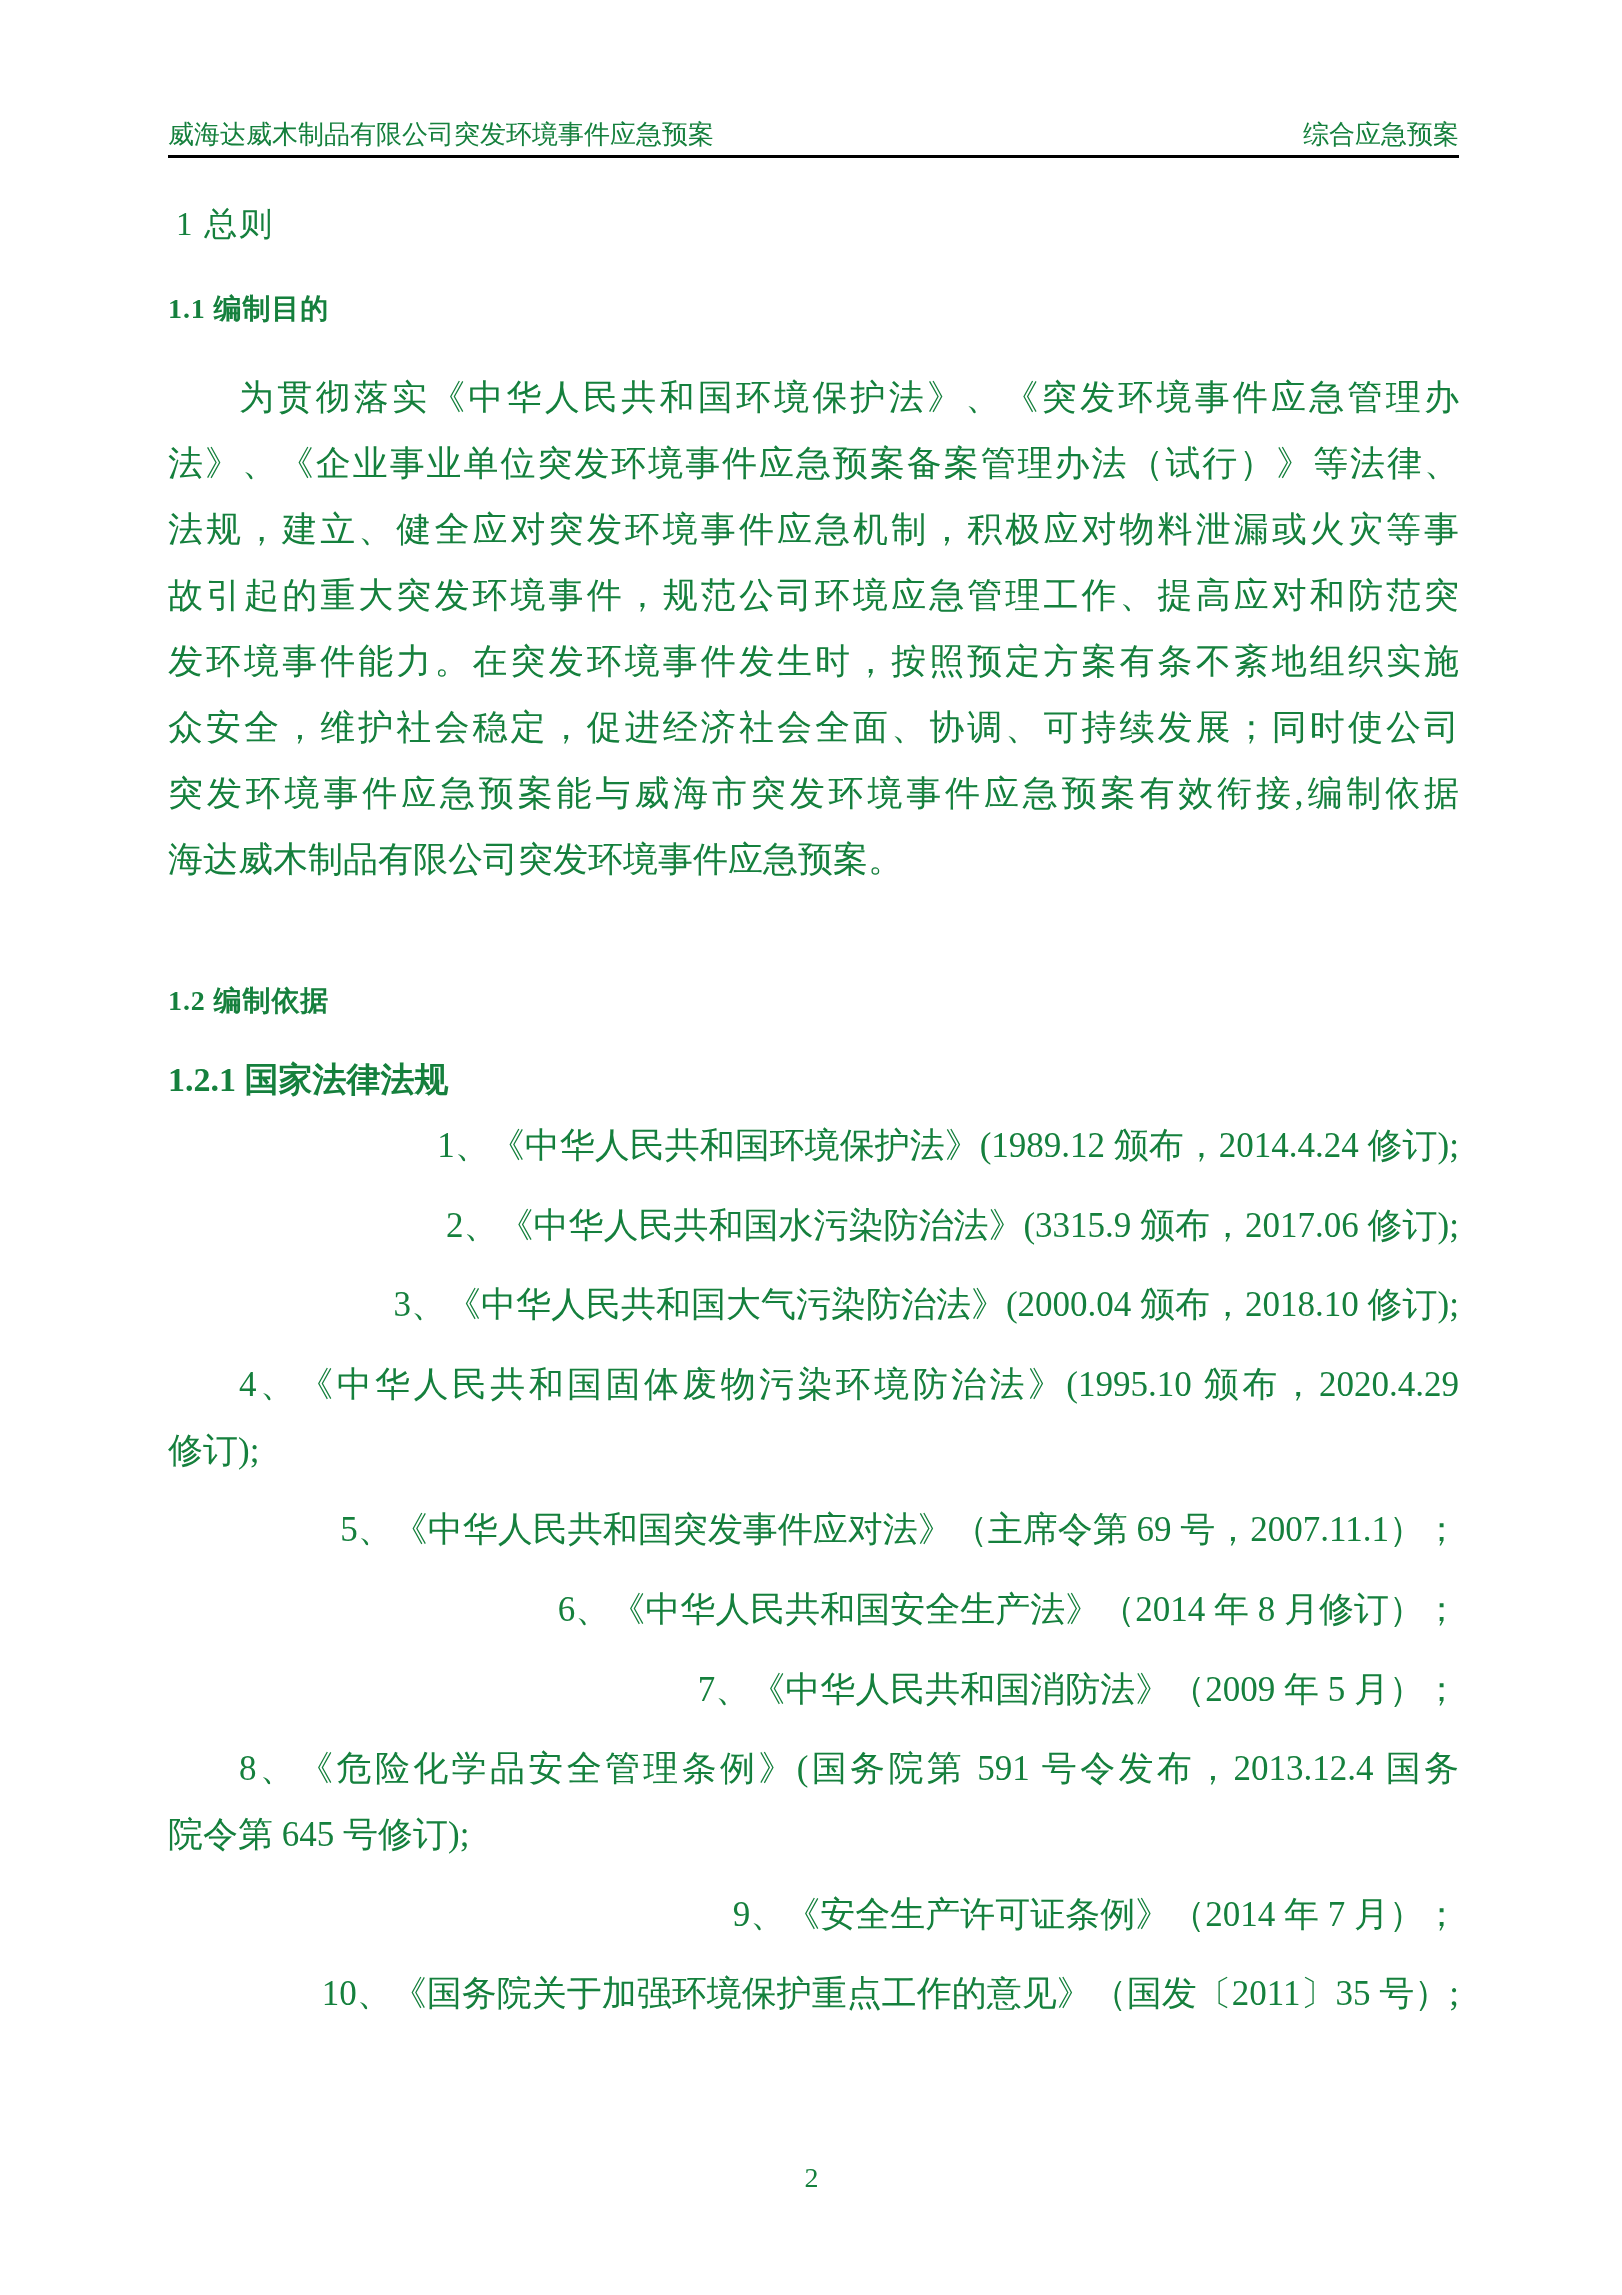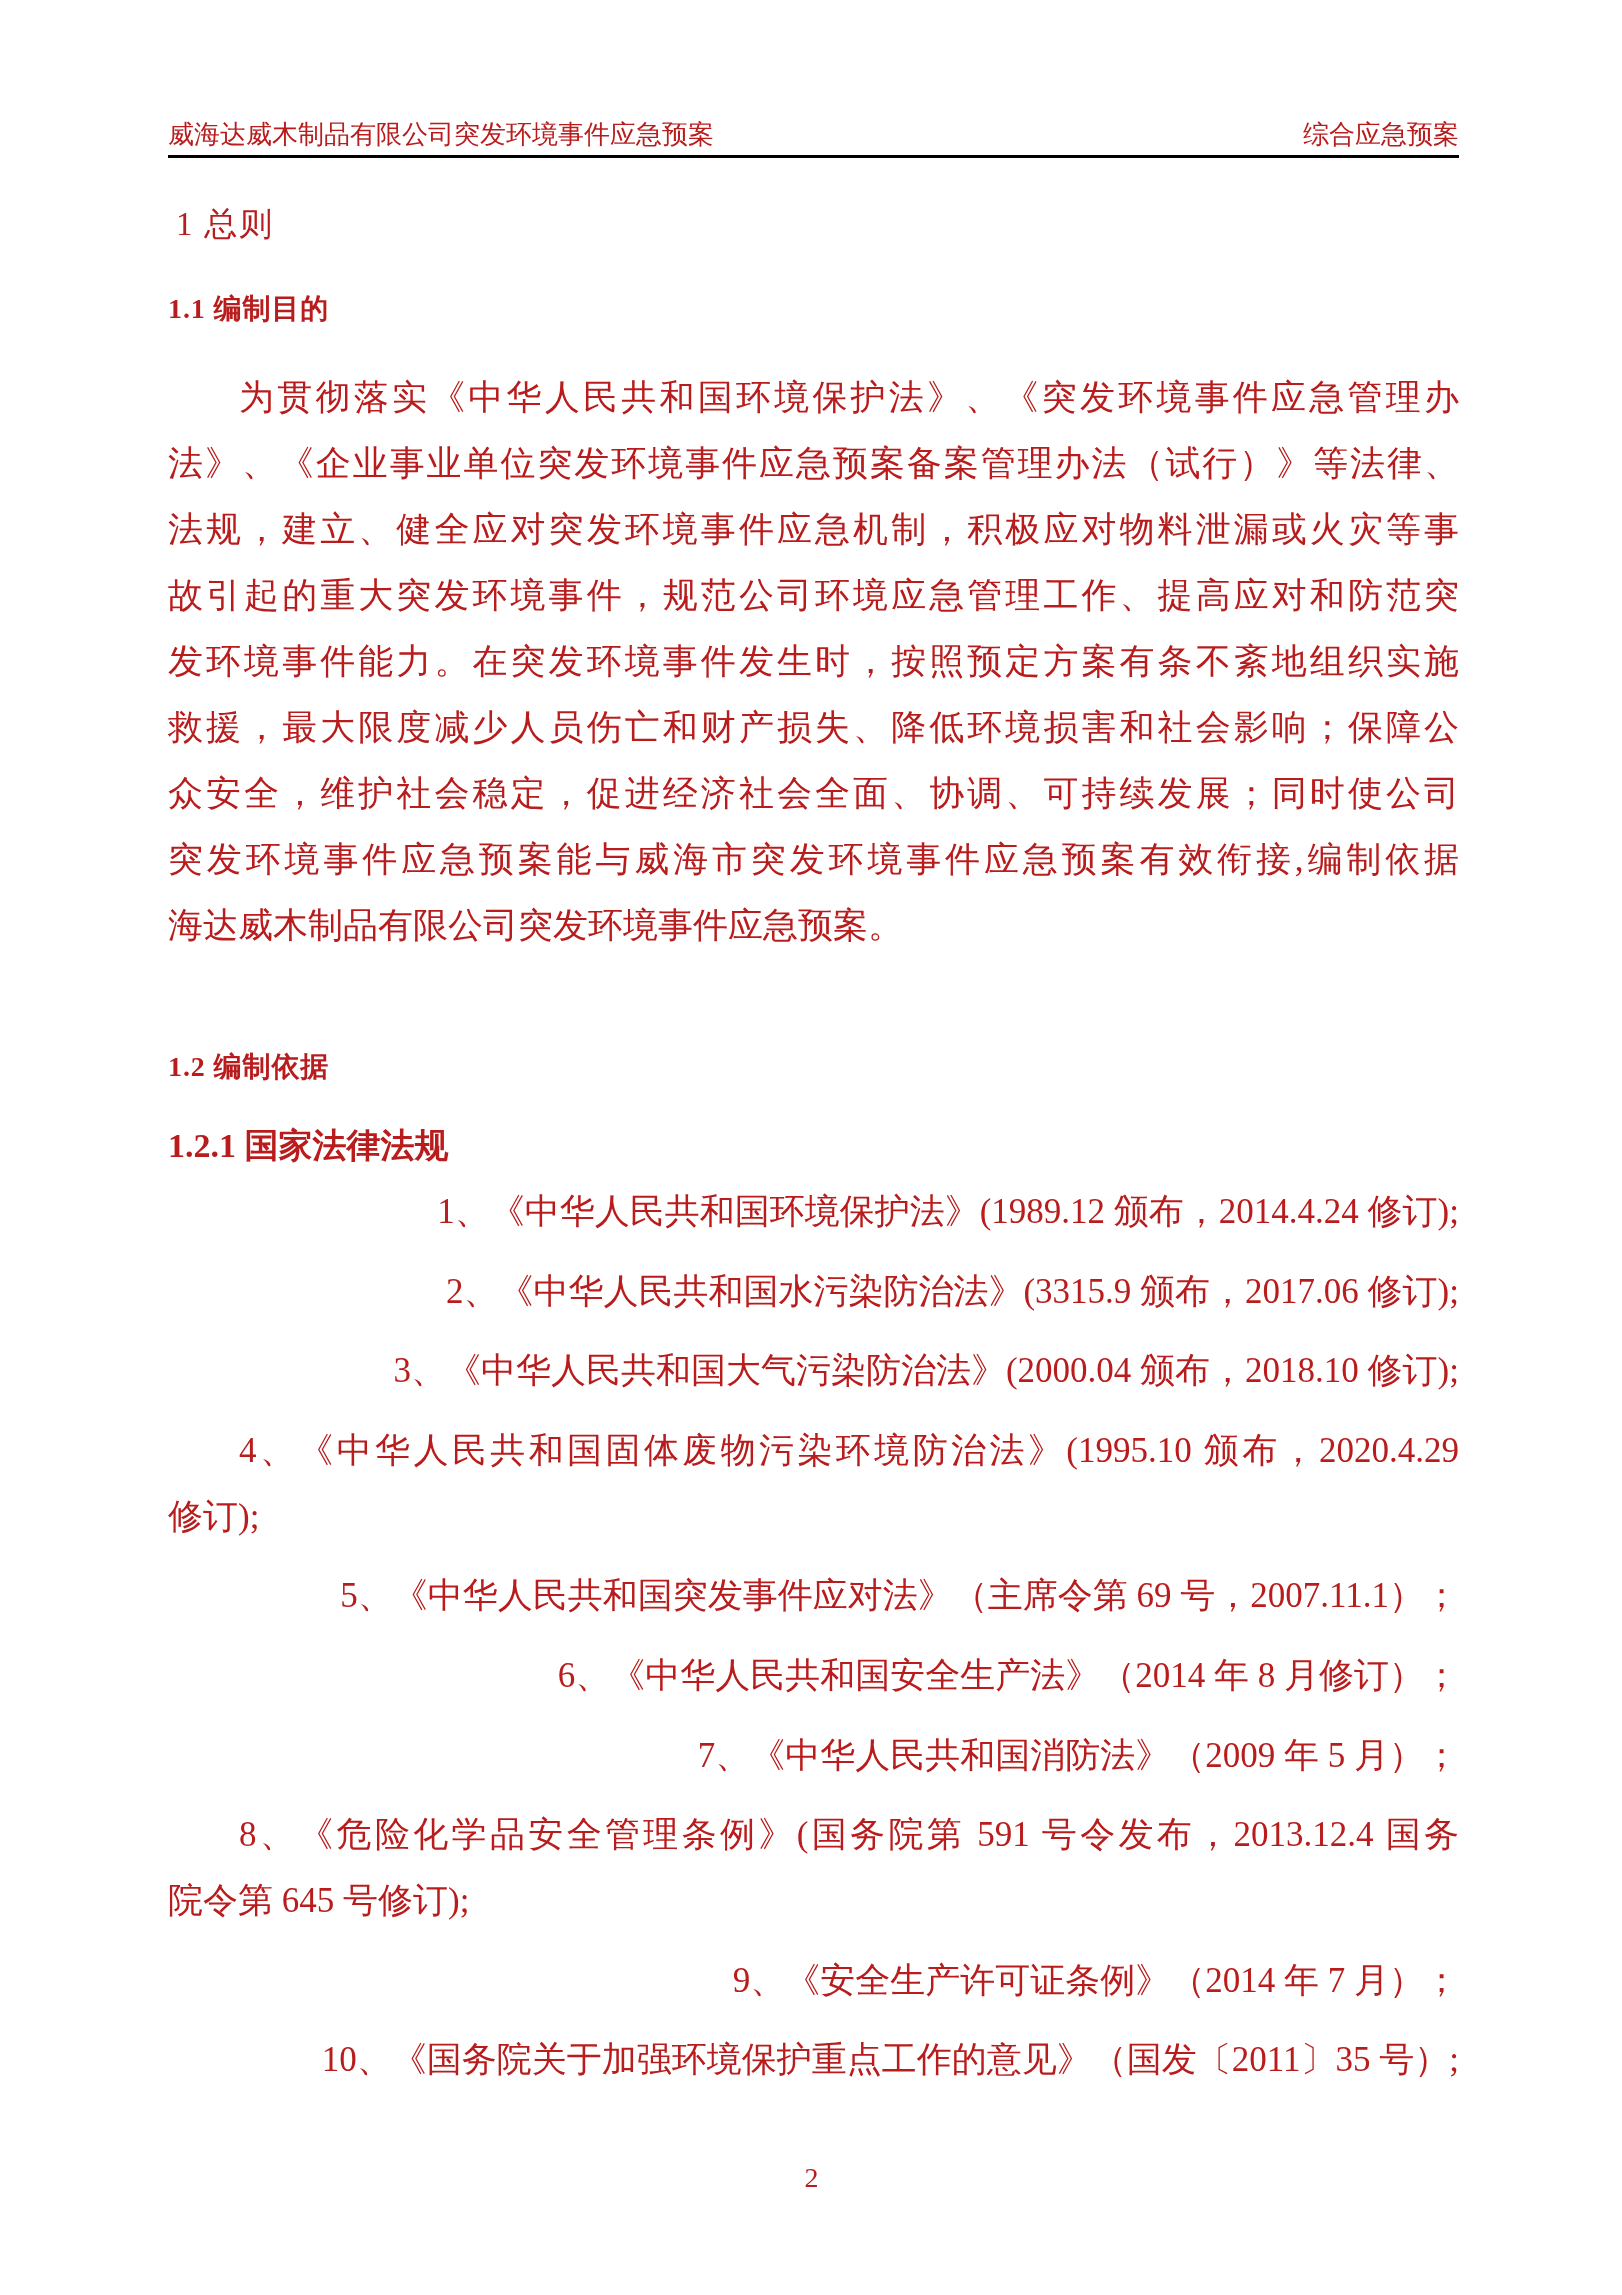--- a/index.html
+++ b/index.html
@@ -2,21 +2,21 @@
 <html style="font-size:14.5px"><head>
 <meta charset="utf-8">
 <style>
   * { box-sizing: border-box; }
   html, body { margin: 0; padding: 0; background: #ffffff; }
   .page {
     position: relative;
     width: 1623px;
     height: 2296px;
     background: #ffffff;
-    color: #b91c1c;
+    color: #15803d;
     font-family: "Liberation Serif", "DejaVu Serif", serif;
     padding: 0 164px 0 168px;
     overflow: hidden;
   }
   .header {
     display: flex;
     justify-content: space-between;
     align-items: flex-end;
     padding-top: 119px;
     font-size: 26px;
@@ -87,21 +87,20 @@
   <h1>1 总则</h1>
 
   <h2>1.1 编制目的</h2>
 
   <div class="para">
     <div class="pline j indent">为贯彻落实《中华人民共和国环境保护法》、《突发环境事件应急管理办</div>
     <div class="pline j">法》、《企业事业单位突发环境事件应急预案备案管理办法（试行）》等法律、</div>
     <div class="pline j">法规，建立、健全应对突发环境事件应急机制，积极应对物料泄漏或火灾等事</div>
     <div class="pline j">故引起的重大突发环境事件，规范公司环境应急管理工作、提高应对和防范突</div>
     <div class="pline j">发环境事件能力。在突发环境事件发生时，按照预定方案有条不紊地组织实施</div>
-    <div class="pline j">救援，最大限度减少人员伤亡和财产损失、降低环境损害和社会影响；保障公</div>
     <div class="pline j">众安全，维护社会稳定，促进经济社会全面、协调、可持续发展；同时使公司</div>
     <div class="pline j">突发环境事件应急预案能与威海市突发环境事件应急预案有效衔接,编制依据</div>
     <div class="pline">海达威木制品有限公司突发环境事件应急预案。</div>
   </div>
 
   <h2 class="h2b">1.2 编制依据</h2>
 
   <h3>1.2.1 国家法律法规</h3>
 
   <div class="laws">

